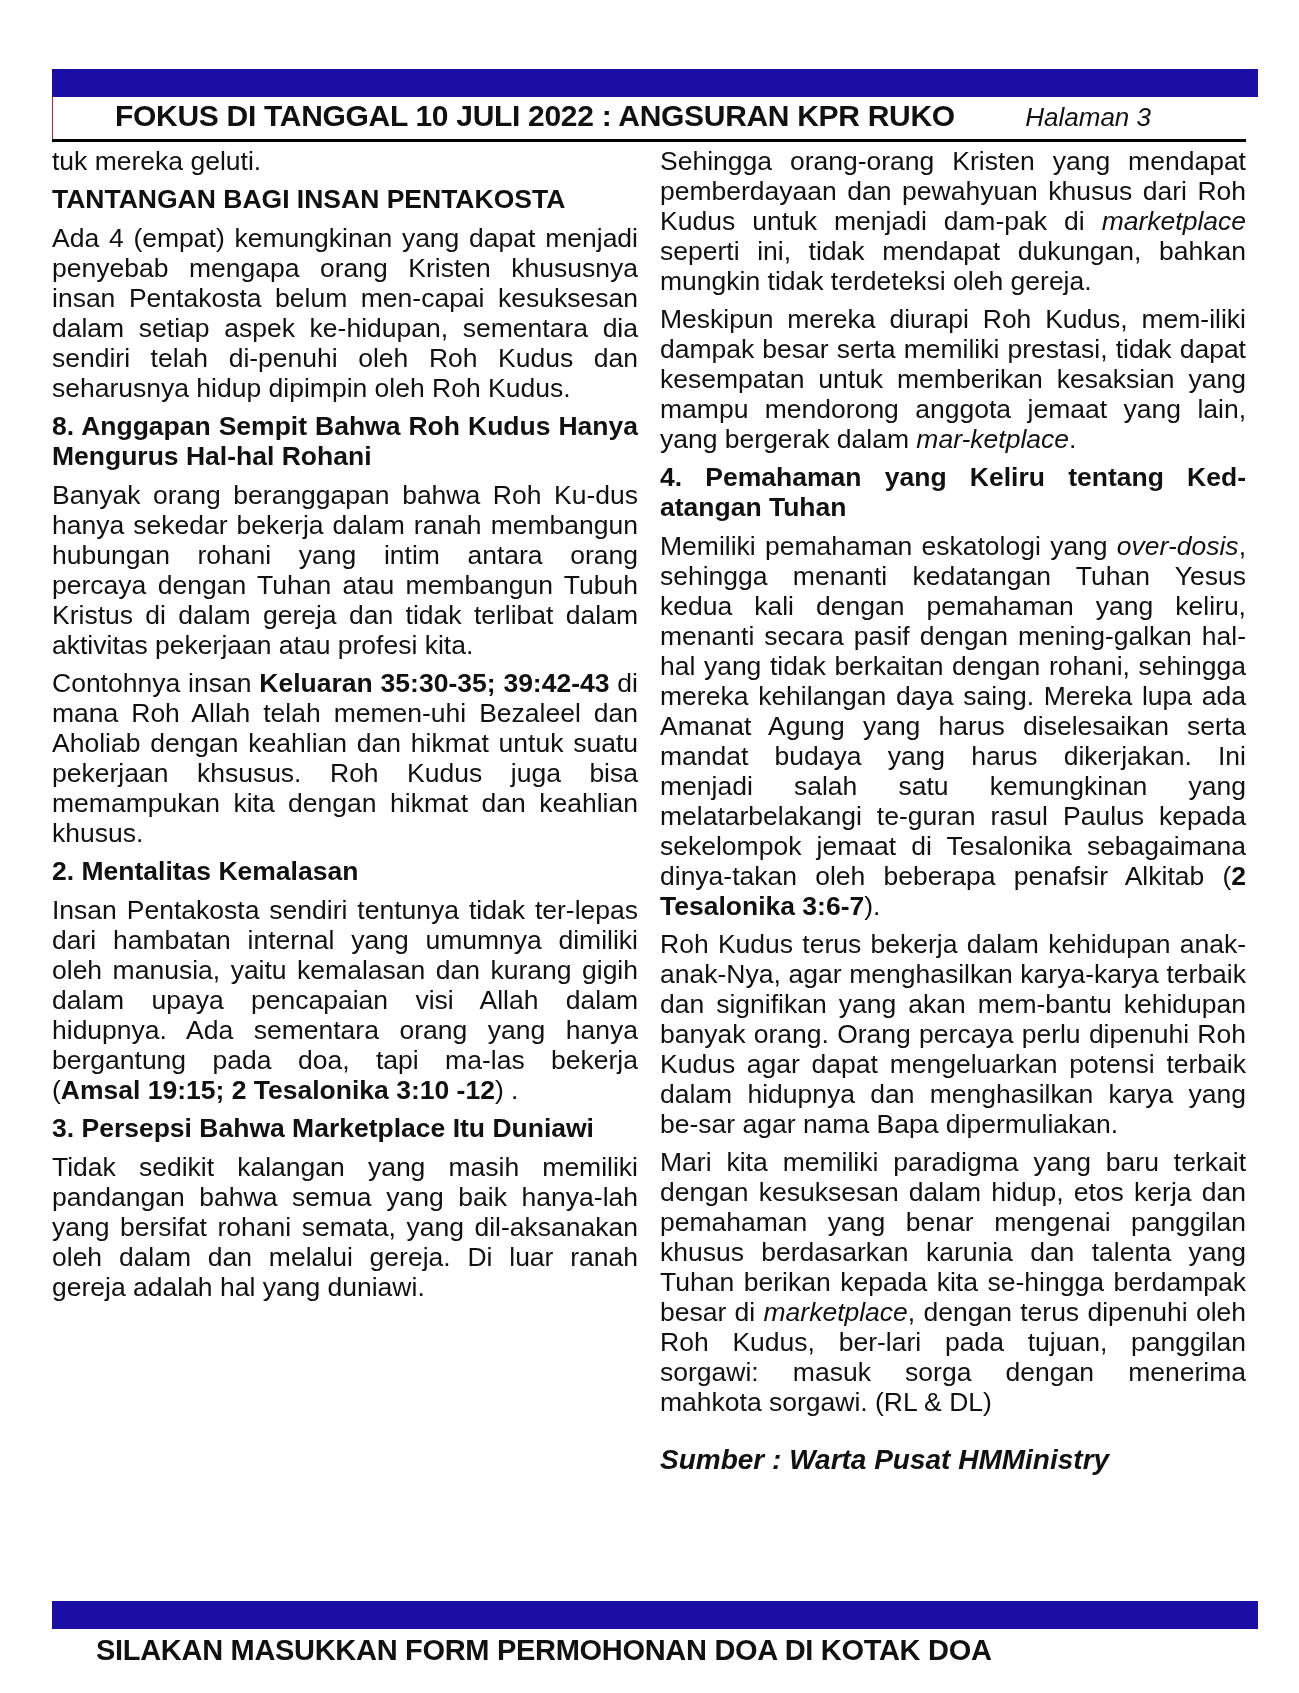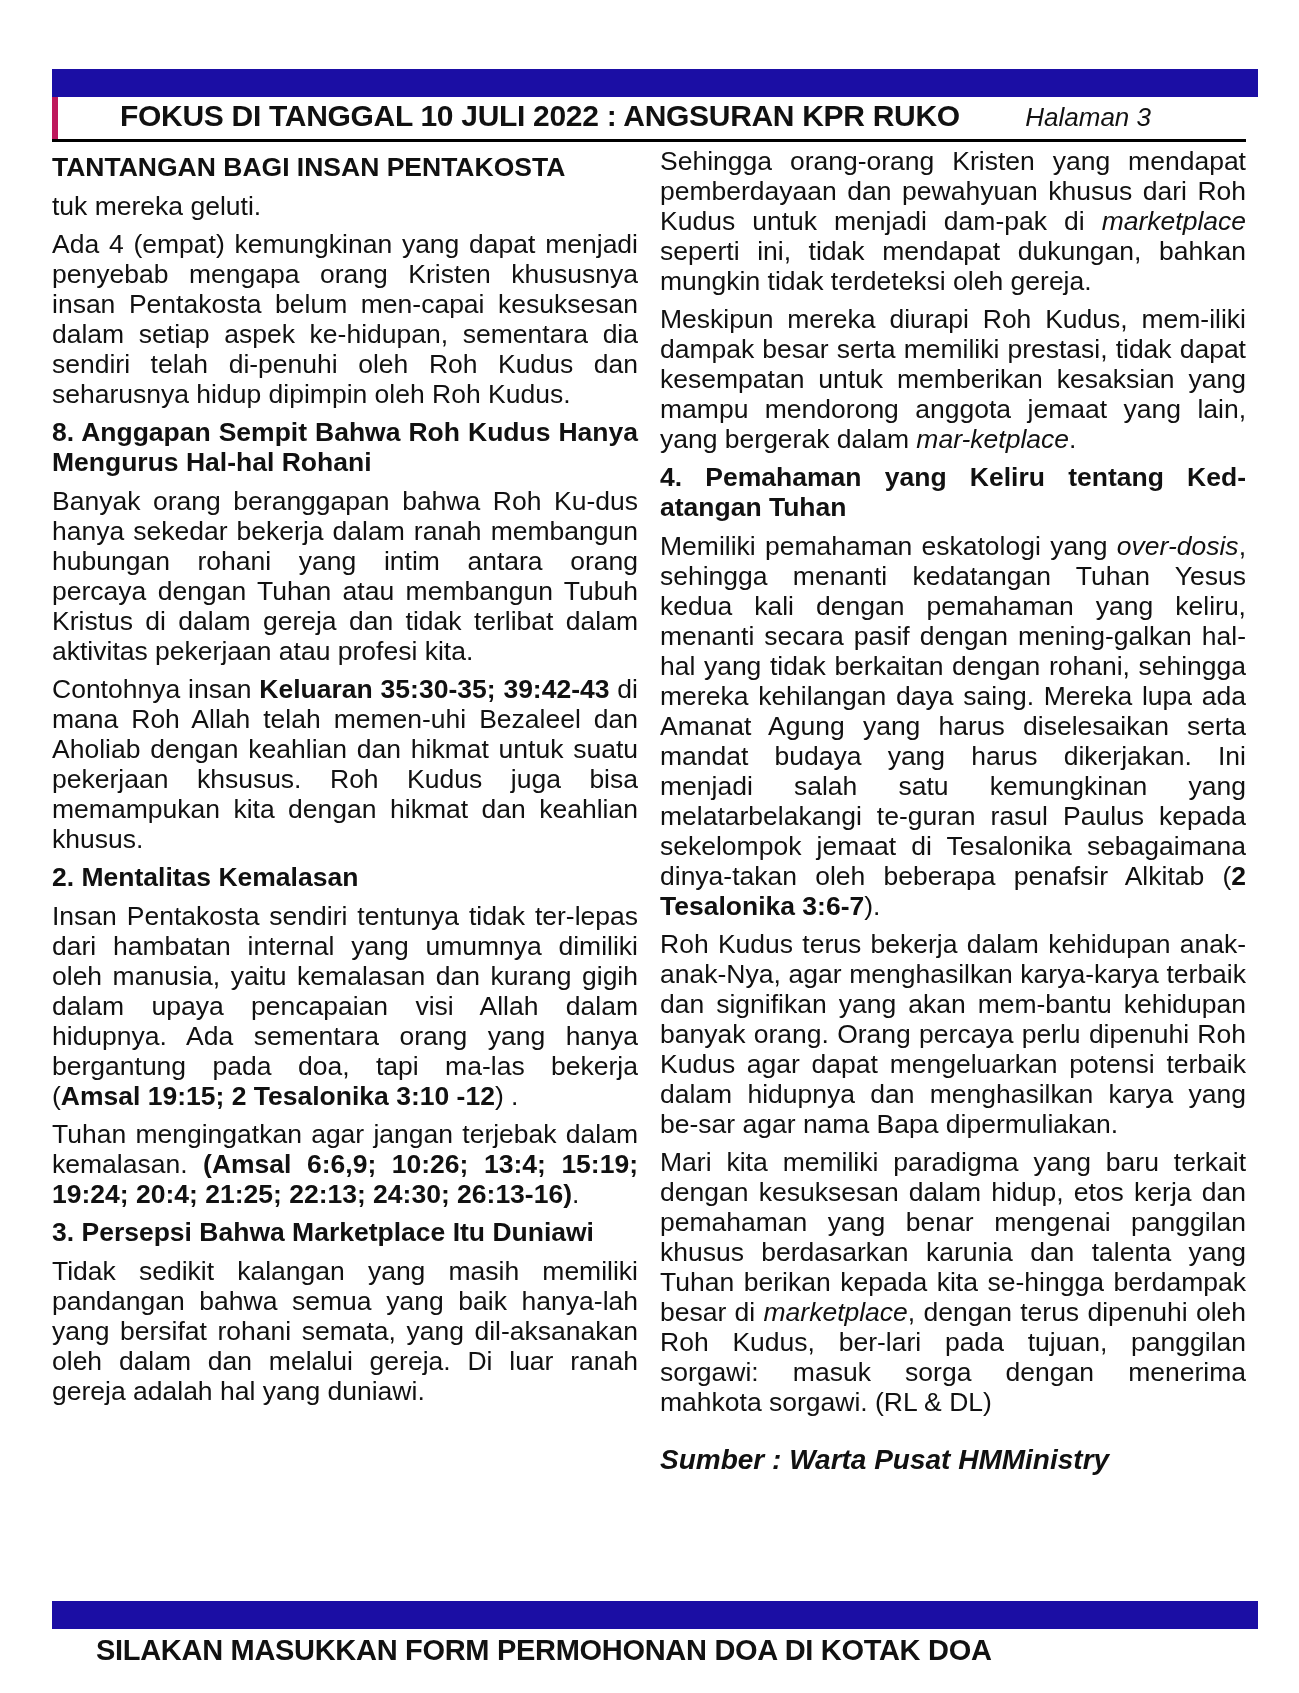--- a/index.html
+++ b/index.html
@@ -21,21 +21,21 @@
   }
   .header-row {
     position: absolute;
     left: 52px; top: 97px;
     width: 1194px; height: 42px;
     display: flex;
     align-items: baseline;
     justify-content: space-between;
     padding-top: 2px;
     box-sizing: border-box;
-    border-left: 6px solid #be185d;
+    border-left: 1px solid #be185d;
   }
   .header-title {
     padding-left: 62px;
     font-size: 30px;
     font-weight: 700;
     letter-spacing: -0.3px;
     white-space: nowrap;
   }
   .header-page {
     padding-right: 95px;
@@ -101,29 +101,28 @@
 
 <div class="page">
   <div class="topbar"></div>
   <div class="header-row">
     <div class="header-title">FOKUS DI TANGGAL 10 JULI 2022 :  ANGSURAN KPR RUKO</div>
     <div class="header-page">Halaman 3</div>
   </div>
   <div class="header-rule"></div>
   <div class="columns">
     <div class="col">
+        <div class="blk para"><span class="run-n">tuk mereka geluti.</span></div>
         <div class="blk heading"><span class="run-b">TANTANGAN BAGI INSAN PENTAKOSTA</span></div>
-        <div class="blk para"><span class="run-n">tuk mereka geluti.</span></div>
         <div class="blk para"><span class="run-n">Ada 4 (empat) kemungkinan yang dapat menjadi penyebab mengapa orang Kristen khususnya insan Pentakosta belum men-capai kesuksesan dalam setiap aspek ke-hidupan, sementara dia sendiri telah di-penuhi oleh Roh Kudus dan seharusnya hidup dipimpin oleh Roh Kudus.</span></div>
         <div class="blk heading"><span class="run-b">8. Anggapan Sempit Bahwa Roh Kudus Hanya Mengurus Hal-hal Rohani</span></div>
         <div class="blk para"><span class="run-n">Banyak orang beranggapan bahwa Roh Ku-dus hanya sekedar bekerja dalam ranah membangun hubungan rohani yang intim antara orang percaya dengan Tuhan atau membangun Tubuh Kristus di dalam gereja dan tidak terlibat dalam aktivitas pekerjaan atau profesi kita.</span></div>
         <div class="blk para"><span class="run-n">Contohnya insan </span><span class="run-b">Keluaran 35:30-35; 39:42-43</span><span class="run-n"> di mana Roh Allah telah memen-uhi Bezaleel dan Aholiab dengan keahlian dan hikmat untuk suatu pekerjaan khsusus. Roh Kudus juga bisa memampukan kita dengan hikmat dan keahlian khusus.</span></div>
         <div class="blk heading"><span class="run-b">2. Mentalitas Kemalasan</span></div>
         <div class="blk para"><span class="run-n">Insan Pentakosta sendiri tentunya tidak ter-lepas dari hambatan internal yang umumnya dimiliki oleh manusia, yaitu kemalasan dan kurang gigih dalam upaya pencapaian visi Allah dalam hidupnya. Ada sementara orang yang hanya bergantung pada doa, tapi ma-las bekerja (</span><span class="run-b">Amsal 19:15; 2 Tesalonika 3:10 -12</span><span class="run-n">) .</span></div>
-        <div class="blk para"><span class="run-n">Tuhan mengingatkan agar jangan terjebak dalam kemalasan. </span><span class="run-b">(Amsal 6:6,9; 10:26; 13:4; 15:19; 19:24; 20:4; 21:25; 22:13; 24:30; 26:13-16)</span><span class="run-n">.</span></div>
         <div class="blk heading"><span class="run-b">3. Persepsi Bahwa Marketplace Itu Duniawi</span></div>
         <div class="blk para"><span class="run-n">Tidak sedikit kalangan yang masih memiliki pandangan bahwa semua yang baik hanya-lah yang bersifat rohani semata, yang dil-aksanakan oleh dalam dan melalui gereja. Di luar ranah gereja adalah hal yang duniawi.</span></div>
       </div>
     <div class="col">
         <div class="blk para"><span class="run-n">Sehingga orang-orang Kristen yang mendapat pemberdayaan dan pewahyuan khusus dari Roh Kudus untuk menjadi dam-pak di </span><span class="run-i">marketplace</span><span class="run-n"> seperti ini, tidak mendapat dukungan, bahkan mungkin tidak terdeteksi oleh gereja.</span></div>
         <div class="blk para"><span class="run-n">Meskipun mereka diurapi Roh Kudus, mem-iliki dampak besar serta memiliki prestasi, tidak dapat kesempatan untuk memberikan kesaksian yang mampu mendorong anggota jemaat yang lain, yang bergerak dalam </span><span class="run-i">mar-ketplace</span><span class="run-n">.</span></div>
         <div class="blk heading"><span class="run-b">4. Pemahaman yang Keliru tentang Ked-atangan Tuhan</span></div>
         <div class="blk para"><span class="run-n">Memiliki pemahaman eskatologi yang </span><span class="run-i">over-dosis</span><span class="run-n">, sehingga menanti kedatangan Tuhan Yesus kedua kali dengan pemahaman yang keliru, menanti secara pasif dengan mening-galkan hal-hal yang tidak berkaitan dengan rohani, sehingga mereka kehilangan daya saing. Mereka lupa ada Amanat Agung yang harus diselesaikan serta mandat budaya yang harus dikerjakan. Ini menjadi salah satu kemungkinan yang melatarbelakangi te-guran rasul Paulus kepada sekelompok jemaat di Tesalonika sebagaimana dinya-takan oleh beberapa penafsir Alkitab (</span><span class="run-b">2 Tesalonika 3:6-7</span><span class="run-n">).</span></div>
         <div class="blk para"><span class="run-n">Roh Kudus terus bekerja dalam kehidupan anak-anak-Nya, agar menghasilkan karya-karya terbaik dan signifikan yang akan mem-bantu kehidupan banyak orang. Orang percaya perlu dipenuhi Roh Kudus agar dapat mengeluarkan potensi terbaik dalam hidupnya dan menghasilkan karya yang be-sar agar nama Bapa dipermuliakan.</span></div>
         <div class="blk para"><span class="run-n">Mari kita memiliki paradigma yang baru terkait dengan kesuksesan dalam hidup, etos kerja dan pemahaman yang benar mengenai panggilan khusus berdasarkan karunia dan talenta yang Tuhan berikan kepada kita se-hingga berdampak besar di </span><span class="run-i">marketplace</span><span class="run-n">, dengan terus dipenuhi oleh Roh Kudus, ber-lari pada tujuan, panggilan sorgawi: masuk sorga dengan menerima mahkota sorgawi. (RL &amp; DL)</span></div>

